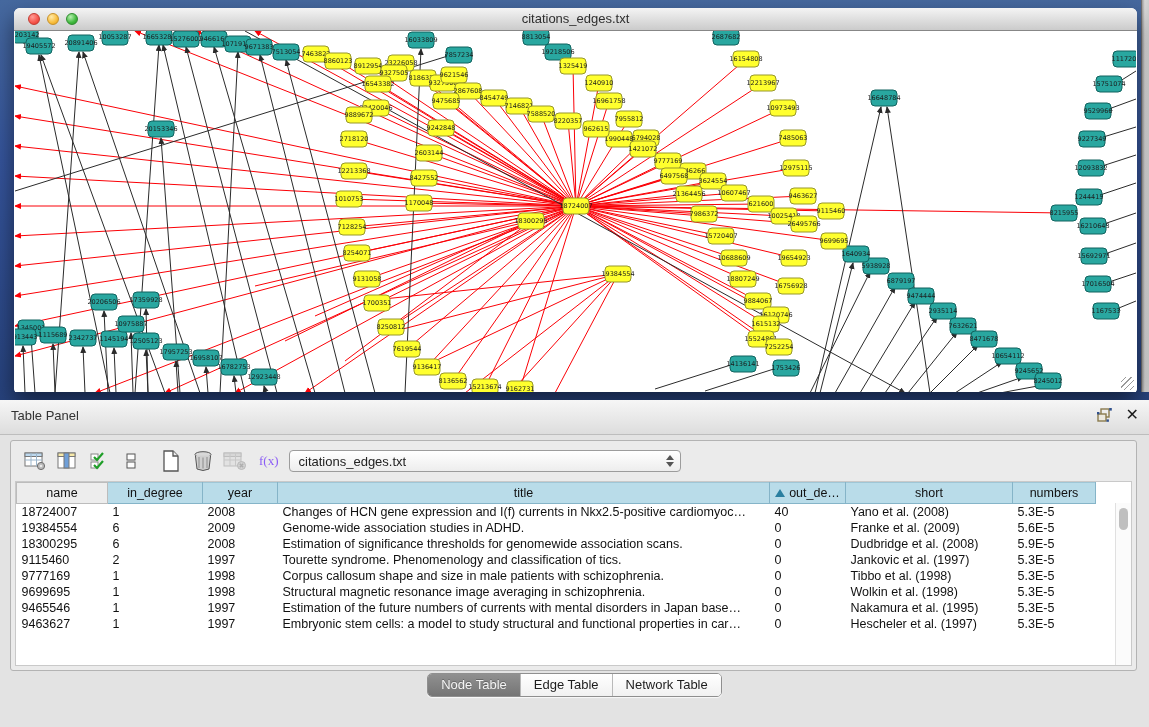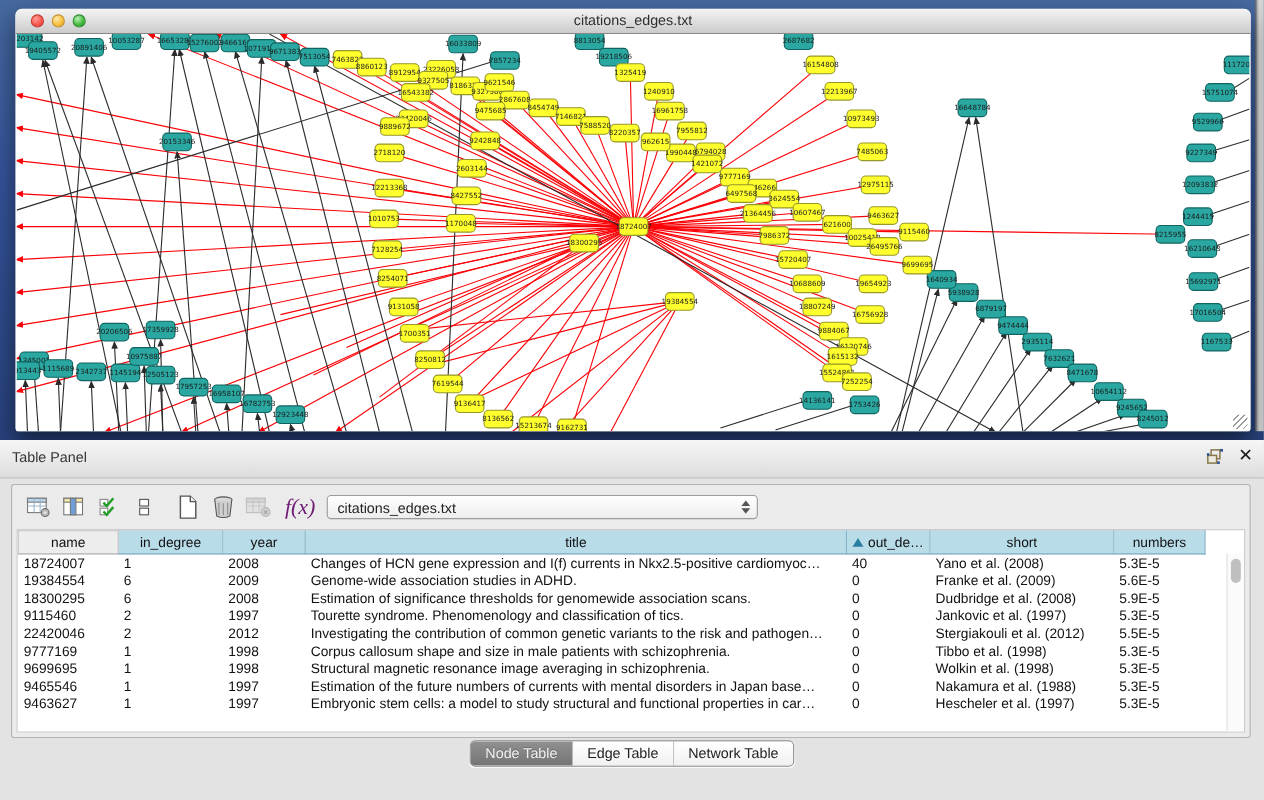--- a/index.html
+++ b/index.html
@@ -39,21 +39,21 @@
       border-bottom:1px solid #bdbdbd;position:relative;}
   .panel-title{position:absolute;left:11px;top:8px;font-size:13px;color:#333;}
   .panel-actions{position:absolute;right:10px;top:6px;display:flex;gap:14px;align-items:center;}
   .float-icon svg{display:block;}
   .close-icon{font-size:16px;font-weight:bold;color:#1a1a1a;line-height:18px;cursor:default;}
 
   .panel-inner{position:absolute;left:10px;top:40px;width:1127px;height:231px;
       background:#ebebeb;border:1px solid #b3b3b3;border-radius:3px;box-sizing:border-box;}
   .toolbar{height:40px;display:flex;align-items:center;padding-left:10px;}
   .tb-btn{width:28px;height:26px;display:flex;align-items:center;justify-content:center;margin-right:4px;}
-  .fx{font-family:"Liberation Serif","DejaVu Serif",serif;font-style:italic;font-size:20px;color:#701a75;margin:0 10px 0 6px;}
+  .fx{font-family:"Liberation Serif","DejaVu Serif",serif;font-size:13px;color:#8b5cf6;margin:0 10px 0 6px;}
   .dropdown{width:392px;height:22px;background:linear-gradient(#ffffff,#ededed);
       border:1px solid #9c9c9c;border-radius:4px;display:flex;align-items:center;
       justify-content:space-between;padding:0 6px 0 9px;font-size:13px;color:#222;box-sizing:border-box;}
   .dd-arrows{display:flex;flex-direction:column;gap:2px;align-items:center;}
   .dd-arrows i{width:0;height:0;border-left:4px solid transparent;border-right:4px solid transparent;display:block;}
   .dd-arrows .up{border-bottom:5px solid #555;}
   .dd-arrows .dn{border-top:5px solid #555;}
 
   .grid{position:absolute;left:4px;right:4px;top:40px;bottom:4px;background:#fff;
         border:1px solid #c9c9c9;overflow:hidden;}
@@ -644,29 +644,20 @@
             <tr>
               <td>9115460</td>
               <td>2</td>
               <td>1997</td>
               <td>Tourette syndrome. Phenomenology and classification of tics.</td>
               <td>0</td>
               <td>Jankovic et al. (1997)</td>
               <td>5.3E-5</td>
             </tr>
             <tr>
-              <td>22420046</td>
-              <td>2</td>
-              <td>2012</td>
-              <td>Investigating the contribution of common genetic variants to the risk and pathogen…</td>
-              <td>0</td>
-              <td>Stergiakouli et al. (2012)</td>
-              <td>5.5E-5</td>
-            </tr>
-            <tr>
               <td>9777169</td>
               <td>1</td>
               <td>1998</td>
               <td>Corpus callosum shape and size in male patients with schizophrenia.</td>
               <td>0</td>
               <td>Tibbo et al. (1998)</td>
               <td>5.3E-5</td>
             </tr>
             <tr>
               <td>9699695</td>
@@ -676,21 +667,21 @@
               <td>0</td>
               <td>Wolkin et al. (1998)</td>
               <td>5.3E-5</td>
             </tr>
             <tr>
               <td>9465546</td>
               <td>1</td>
               <td>1997</td>
               <td>Estimation of the future numbers of currents with mental disorders in Japan base…</td>
               <td>0</td>
-              <td>Nakamura et al. (1988)</td>
+              <td>Nakamura et al. (1995)</td>
               <td>5.3E-5</td>
             </tr>
             <tr>
               <td>9463627</td>
               <td>1</td>
               <td>1997</td>
               <td>Embryonic stem cells: a model to study structural and functional properties in car…</td>
               <td>0</td>
               <td>Hescheler et al. (1997)</td>
               <td>5.3E-5</td>

